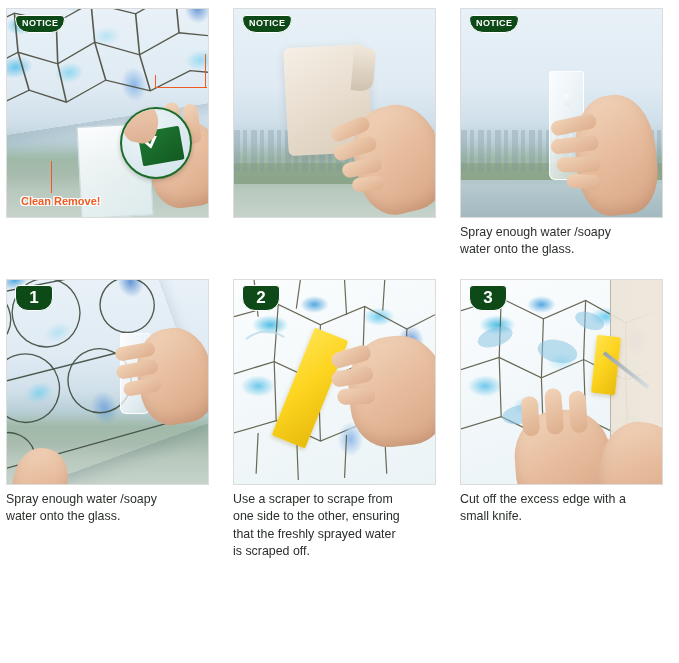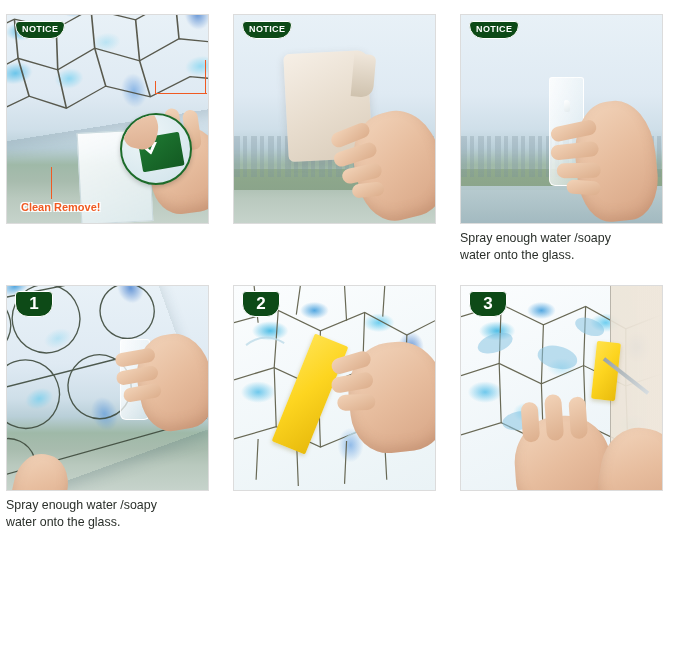--- a/index.html
+++ b/index.html
@@ -25,21 +25,21 @@
     padding-top: 2px;
     height: 56px;
   }
 
   
   .grid {
     position: relative;
     padding: 0 4px;
   }
   .row { display: flex; gap: 24px; padding: 0 2px; }
-  .row-1 { margin-top: 14px; }
+  .row-1 { margin-top: 8px; }
   .row-2 { margin-top: 20px; }
   .cell { width: 203px; }
 
   
   .photo {
     position: relative;
     width: 203px;
     height: 210px;
     overflow: hidden;
     border: 1px solid #dcdcdc;
@@ -392,20 +392,24 @@
             </div>
             <div class="scraper" style="left:58px; top:50px; width:36px; height:116px; transform:rotate(22deg);"></div>
             <div class="hand" style="right:-10px; top:56px; width:96px; height:110px; transform:rotate(-6deg);">
               <div class="finger" style="left:-14px; top:8px; width:40px; height:16px; transform:rotate(-10deg);"></div>
               <div class="finger" style="left:-16px; top:28px; width:42px; height:16px; transform:rotate(-4deg);"></div>
               <div class="finger" style="left:-12px; top:48px; width:38px; height:16px; transform:rotate(4deg);"></div>
             </div>
           </div>
           <span class="badge-num">2</span>
         </div>
+        <div class="caption">Use a scraper to scrape from
+one side to the other, ensuring
+that the freshly sprayed water
+is scraped off.</div>
       </div>
 
       <div class="cell">
         <div class="photo sq">
           <div class="scene">
             <div style="position:absolute;inset:0;background:linear-gradient(160deg,#fbfdfe,#e9f2f6);"></div>
             <div class="glassfilm"></div>
             <div class="leading">
               <svg viewBox="0 0 200 200" preserveAspectRatio="none">
                 <g fill="none" stroke="#5a5a44" stroke-width="1.2">
@@ -427,17 +431,19 @@
             <div class="knife" style="right:8px; top:88px; width:56px; height:4px;"></div>
             <div class="hand" style="left:54px; bottom:-26px; width:96px; height:100px; transform:rotate(-4deg);">
               <div class="finger" style="left:10px; top:-16px; width:17px; height:40px;"></div>
               <div class="finger" style="left:34px; top:-22px; width:17px; height:46px;"></div>
               <div class="finger" style="left:58px; top:-18px; width:17px; height:42px;"></div>
             </div>
             <div class="hand" style="right:-16px; bottom:-30px; width:78px; height:92px; transform:rotate(10deg);"></div>
           </div>
           <span class="badge-num">3</span>
         </div>
+        <div class="caption">Cut off the excess edge with a
+small knife.</div>
       </div>
     </div>
 
   </div>
 </div>
 
 </body></html>

